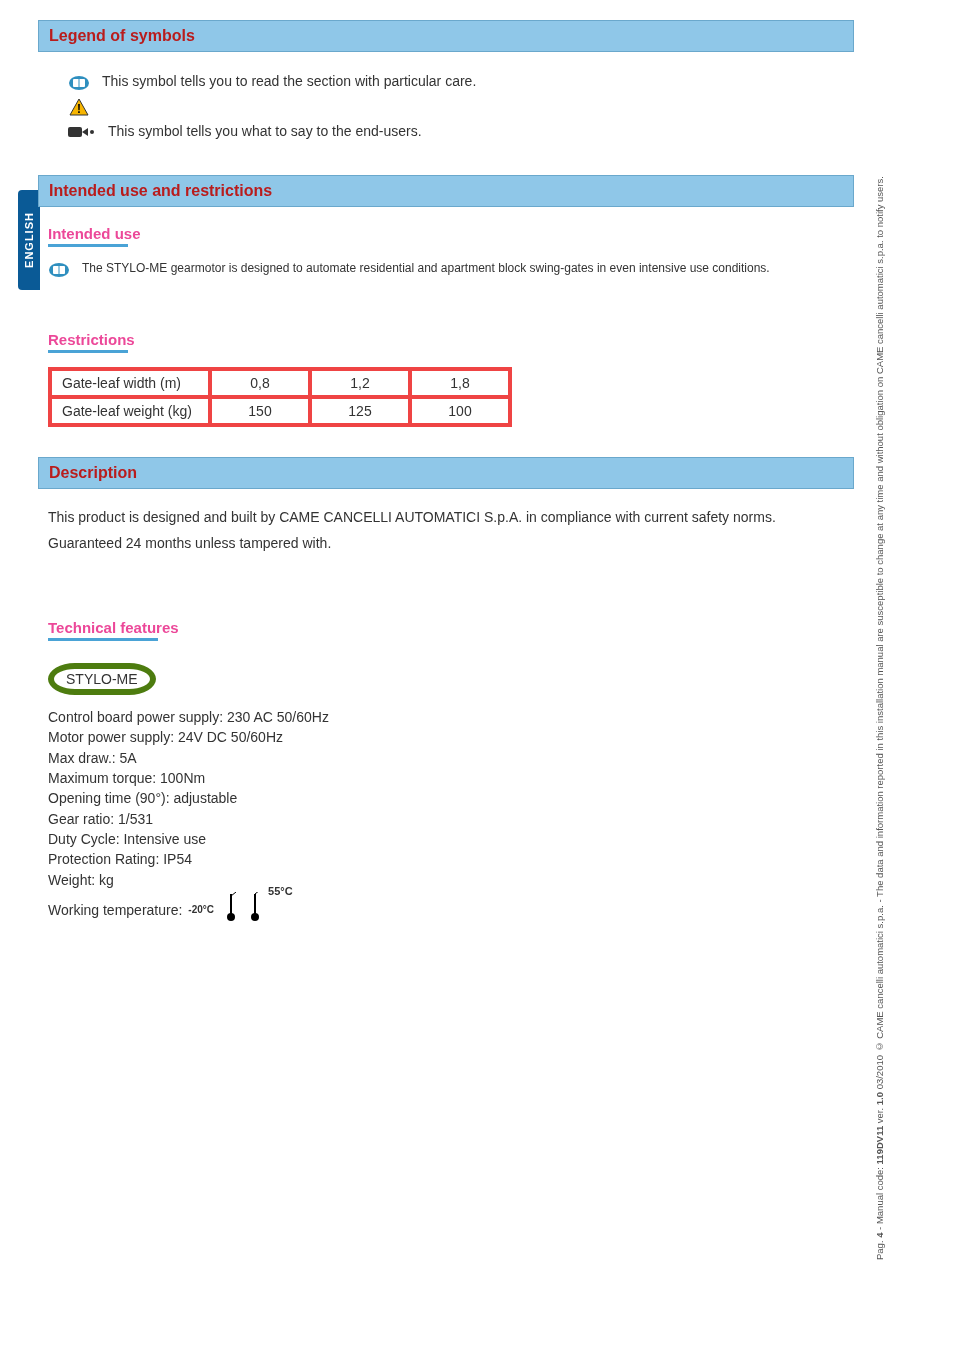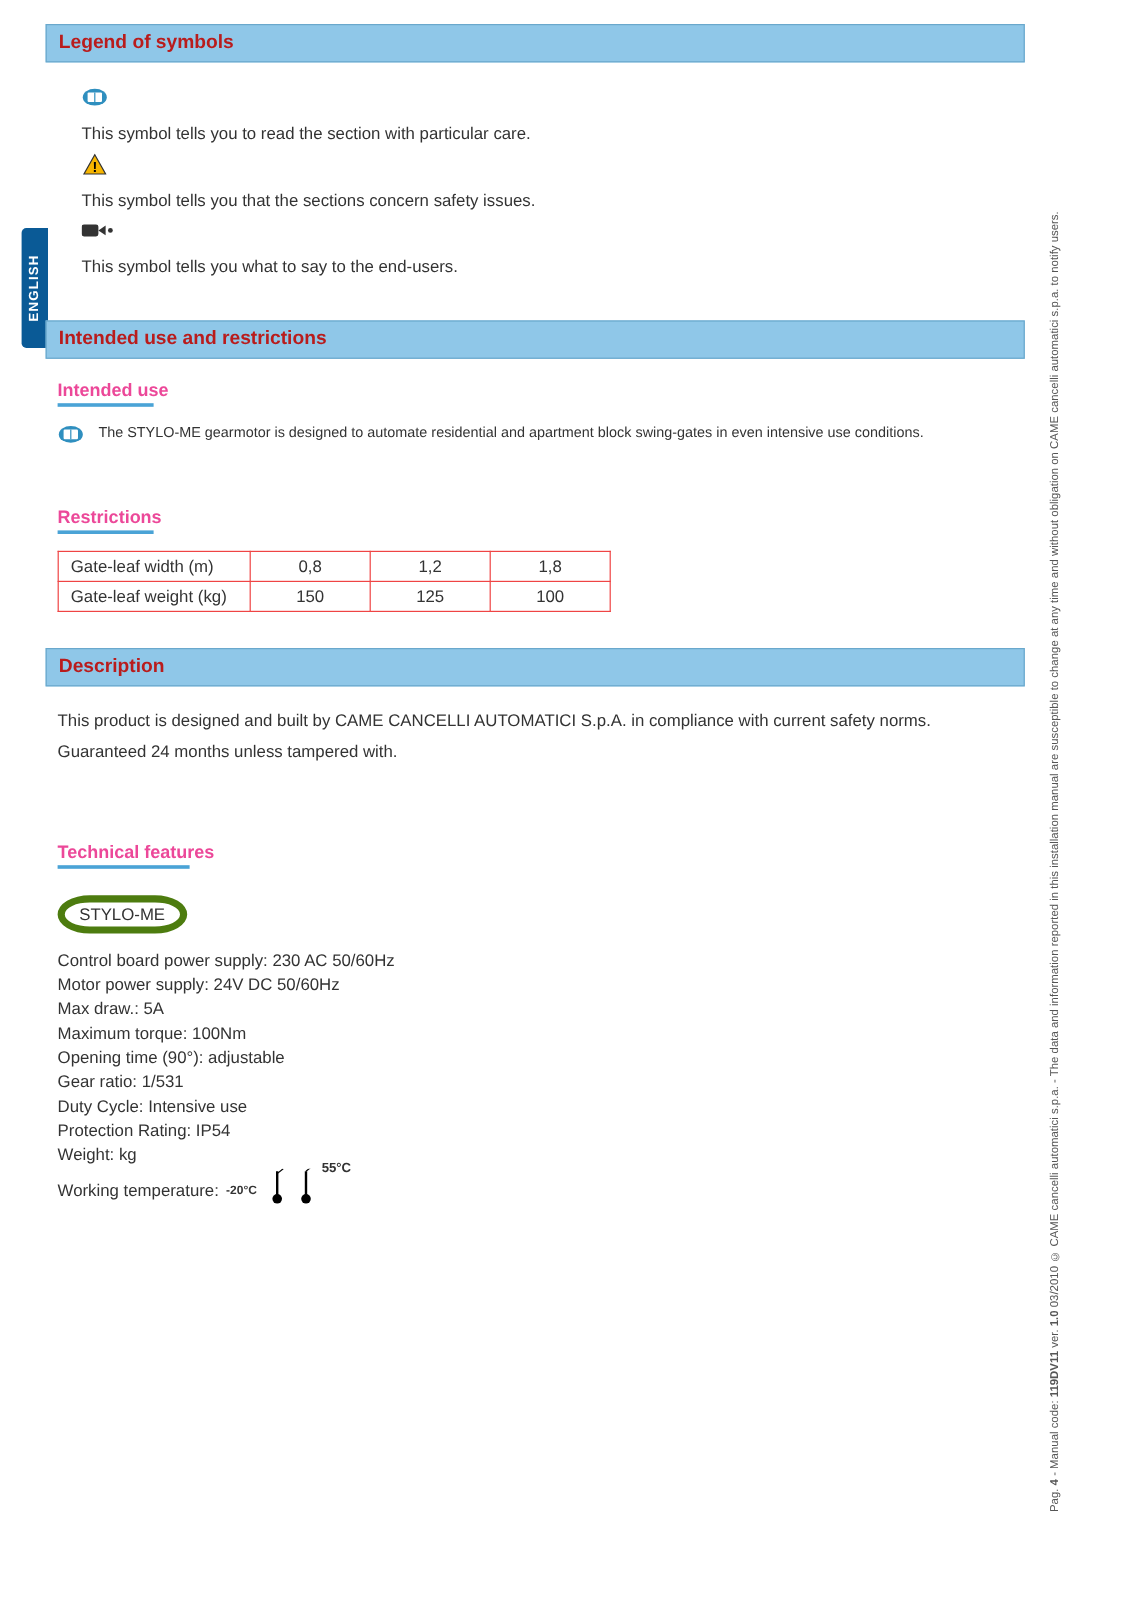--- a/index.html
+++ b/index.html
@@ -29,24 +29,23 @@
   .section-header.bordered {
     border: 1px solid #6aa8cc;
   }
   .body-block {
     padding: 14px 10px 10px 30px;
     font-size: 14px;
     line-height: 1.4;
   }
   .symbol-row {
     display: flex;
-    align-items: flex-start;
+    align-items: flex-end;
     gap: 12px;
     margin: 6px 0;
-    flex-direction: column;
   }
   .icon {
     width: 22px;
     height: 18px;
     display: inline-flex;
     align-items: center;
     justify-content: center;
     flex-shrink: 0;
   }
   .subheading {
@@ -70,21 +69,21 @@
     align-items: flex-start;
     gap: 12px;
     margin: 0 10px 10px 10px;
   }
   .restrict-table {
     border-collapse: collapse;
     margin: 10px 10px 30px 10px;
     font-size: 14px;
   }
   .restrict-table td {
-    border: 1px solid #ef4444;
+    border: 4px solid #ef4444;
     padding: 4px 10px;
     min-width: 100px;
     text-align: center;
   }
   .restrict-table td:first-child {
     text-align: left;
     min-width: 160px;
   }
   .model-badge {
     display: inline-block;
@@ -156,21 +155,20 @@
       </span>
       <span>This symbol tells you to read the section with particular care.</span>
     </div>
     <div class="symbol-row">
       <span class="icon">
         <svg width="20" height="18" viewBox="0 0 20 18">
             <polygon points="10,1 19,17 1,17" fill="#f7b500" stroke="#333" stroke-width="1"></polygon>
             <text x="10" y="15" text-anchor="middle" font-size="12" font-weight="bold" fill="#000">!</text>
           </svg>
       </span>
-      <span>This symbol tells you that the sections concern safety issues.</span>
     </div>
     <div class="symbol-row">
       <span class="icon" style="width:28px;">
         <svg width="28" height="16" viewBox="0 0 28 16">
             <rect x="0" y="3" width="14" height="10" rx="2" fill="#333"></rect>
             <path d="M14 8 L20 4 L20 12 Z" fill="#333"></path>
             <circle cx="24" cy="8" r="2" fill="#333"></circle>
           </svg>
       </span>
       <span>This symbol tells you what to say to the end-users.</span>

